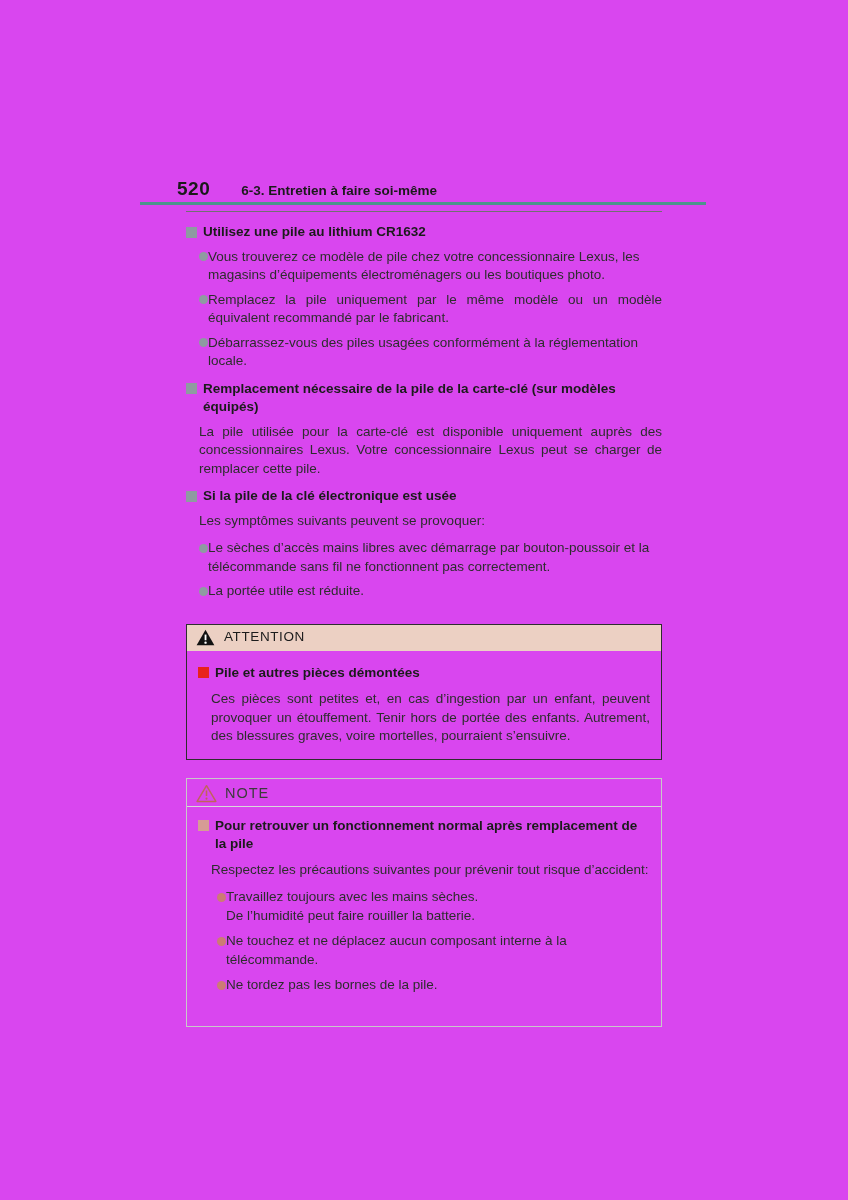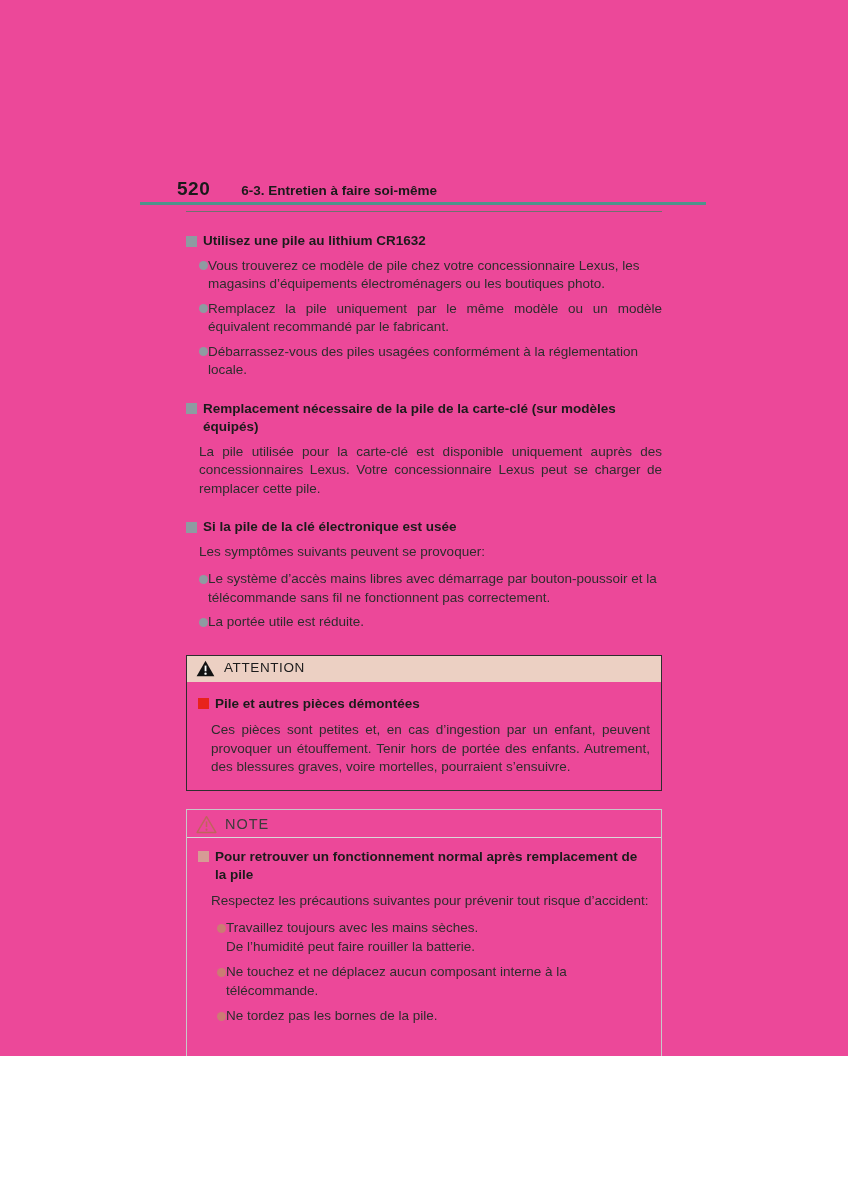--- a/index.html
+++ b/index.html
@@ -1,19 +1,19 @@
 <!DOCTYPE html>
 <html><head>
 <meta charset="utf-8">
 <style>
   html, body { margin:0; padding:0; background:#ffffff; }
   .page {
     position:relative;
-    width:848px; height:1056px;
-    background:#ec4899;
+    width:848px; height:1200px;
+    background:#d946ef;
     font-family:"Liberation Sans", sans-serif;
     overflow:hidden;
   }
   
   .page-header {
     position:absolute; left:177px; top:178px;
     display:flex; align-items:baseline;
     color:#1a1a1a;
   }
   .page-number { font-size:19px; font-weight:bold; letter-spacing:0.5px; }
@@ -23,21 +23,21 @@
     width:566px; height:3px; background:#4e938b;
   }
   
   .content {
     position:absolute; left:186px; top:211px; width:476px;
     font-size:13.5px; line-height:18.5px; color:#2d2d2d;
   }
   .top-rule { border:0; border-top:1px solid #707070; margin:0 0 11px 0; }
   .sec-heading {
     display:flex; gap:6px; font-weight:bold; color:#1b1b1b;
-    margin:20px 0 6px 0;
+    margin:0 0 6px 0;
   }
   .sq { width:11px; height:11px; margin-top:3.5px; flex:0 0 auto; }
   .sq.gray { background:#8e9ba1; }
   .sq.red { background:#e8231c; }
   .sq.salmon { background:#d69c95; }
   .bullet { display:flex; padding-left:13px; margin:0 0 6px 0; }
   .dot { width:9px; height:9px; border-radius:50%; margin-top:4.5px; flex:0 0 auto; }
   .dot.gray { background:#8e9ba1; }
   .dot.salmon { background:#cc7b74; }
   .para { padding-left:13px; margin:0 0 9px 0; }
@@ -105,21 +105,21 @@
     </div>
     <p class="para justify">La pile utilisée pour la carte-clé est disponible uniquement auprès des concessionnaires Lexus. Votre concessionnaire Lexus peut se charger de remplacer cette pile.</p>
 
     <div class="sec-heading">
       <span class="sq gray"></span>
       <span>Si la pile de la clé électronique est usée</span>
     </div>
     <p class="para">Les symptômes suivants peuvent se provoquer:</p>
     <div class="bullet">
       <span class="dot gray"></span>
-      <span>Le système d’accès mains libres avec démarrage par bouton-poussoir et la télécommande sans fil ne fonctionnent pas correctement.</span>
+      <span>Le sèches d’accès mains libres avec démarrage par bouton-poussoir et la télécommande sans fil ne fonctionnent pas correctement.</span>
     </div>
     <div class="bullet">
       <span class="dot gray"></span>
       <span>La portée utile est réduite.</span>
     </div>
 
     <div class="attention-box">
       <div class="attention-header">
         <svg class="icon-svg" width="19" height="17" viewBox="0 0 24 21">
           <path d="M12 0.8 L23.2 20.2 H0.8 Z" fill="#121212"></path>

